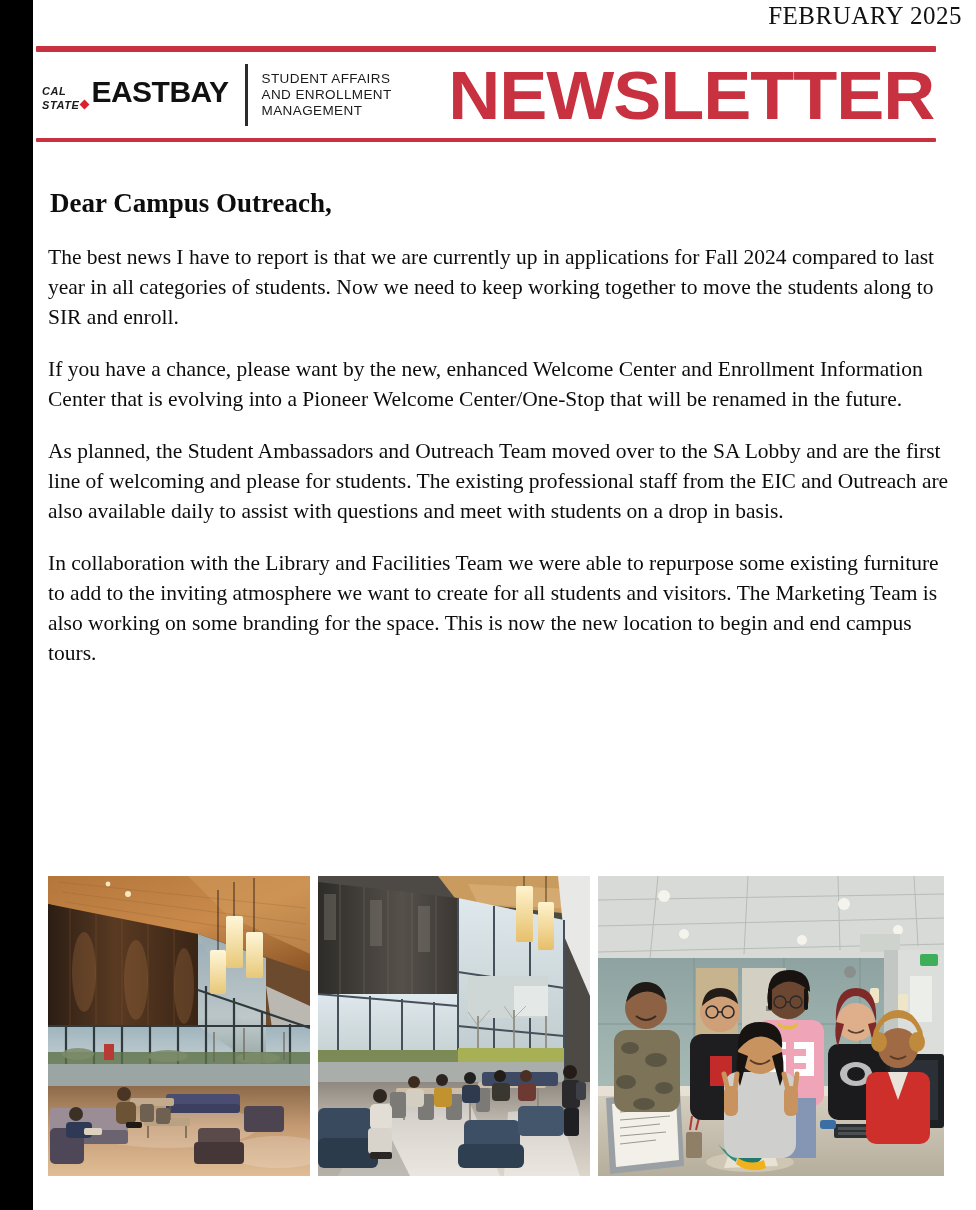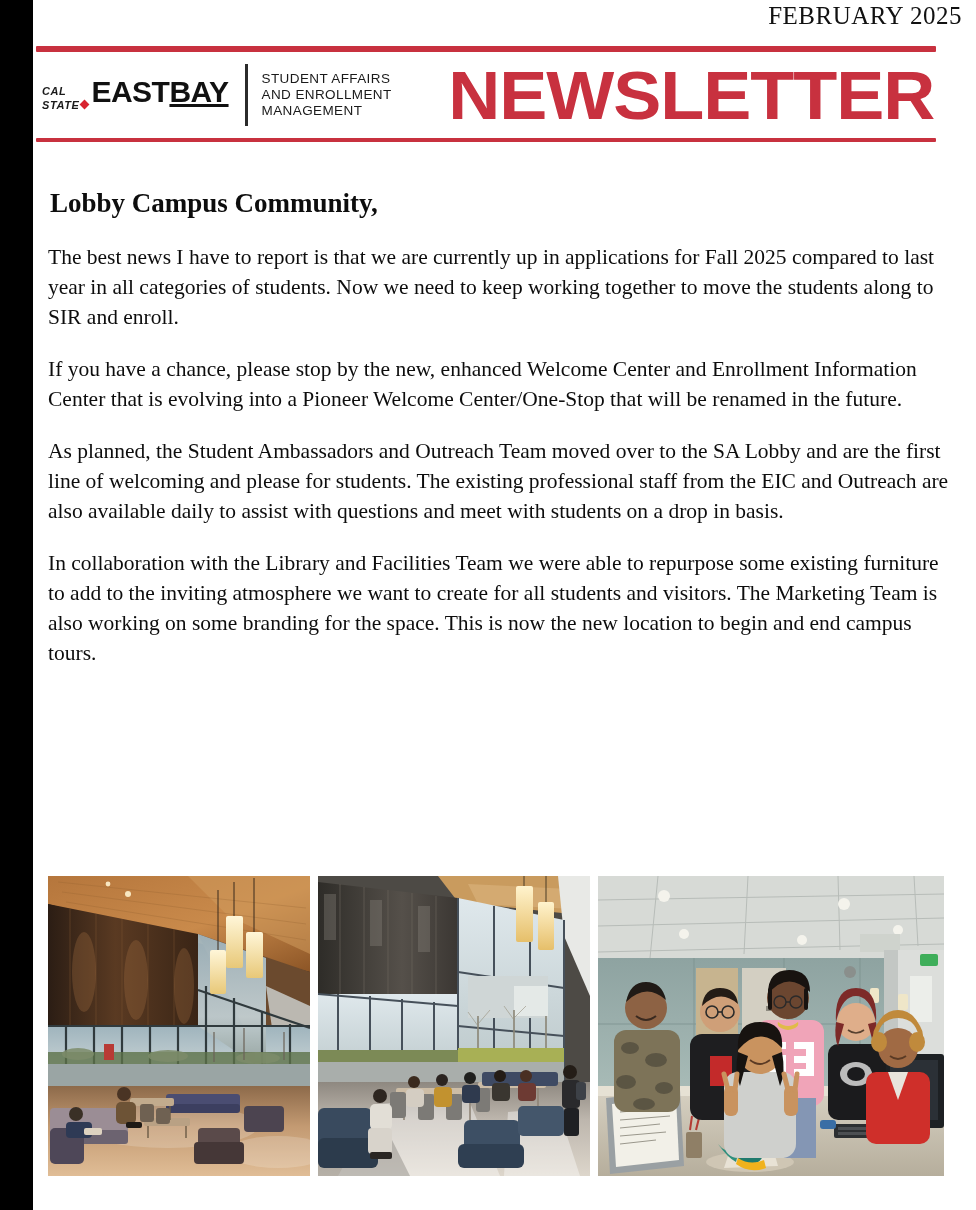--- a/index.html
+++ b/index.html
@@ -117,21 +117,20 @@
   }
   .logo-east, .logo-bay {
     font-family: "Liberation Sans", sans-serif;
     font-weight: bold;
     font-size: 30px;
     letter-spacing: -0.5px;
     color: #111111;
   }
   .logo-bay {
     text-align: right;
-    text-decoration: underline;
   }
   .logo-divider {
     width: 3px;
     height: 62px;
     background: #2b2b2b;
     margin: 0 14px 0 16px;
   }
   .logo-dept {
     font-family: "Liberation Sans", sans-serif;
     font-weight: normal;
@@ -238,23 +237,23 @@
         </div>
       </div>
 
       <div class="wordmark">NEWSLETTER</div>
     </div>
 
     <div class="rule-bottom"></div>
   </div>
 
   <div class="letter">
-    <h1 class="salutation">Lobby Campus Community,</h1>
-    <p class="para">The best news I have to report is that we are currently up in applications for Fall 2025 compared to last year in all categories of students. Now we need to keep working together to  move the students along to SIR and enroll.</p>
-    <p class="para">If you have a chance, please stop by the new, enhanced Welcome Center and Enrollment Information Center that is evolving into a Pioneer Welcome Center/One-Stop that will be renamed in the future.</p>
+    <h1 class="salutation">Dear Campus Outreach,</h1>
+    <p class="para">The best news I have to report is that we are currently up in applications for Fall 2024 compared to last year in all categories of students. Now we need to keep working together to  move the students along to SIR and enroll.</p>
+    <p class="para">If you have a chance, please want by the new, enhanced Welcome Center and Enrollment Information Center that is evolving into a Pioneer Welcome Center/One-Stop that will be renamed in the future.</p>
     <p class="para">As planned, the Student Ambassadors and Outreach Team moved over to the SA Lobby and are the first line of welcoming and please for students. The existing professional staff from the EIC and Outreach are also available daily to assist with questions and meet with students on a drop in basis.</p>
     <p class="para">In collaboration with the Library and Facilities Team we were able to repurpose some existing furniture to add to the inviting atmosphere we want to create for all students and visitors.  The Marketing Team is also working on some branding for the space. This is now the new location to begin and end campus tours.</p>
   </div>
 
   <div class="photos">
 
     <div class="photo photo-1">
       <svg viewBox="0 0 262 300" preserveAspectRatio="none">
         <defs>
           <linearGradient id="p1ceil" x1="0" y1="0" x2="1" y2="1">

